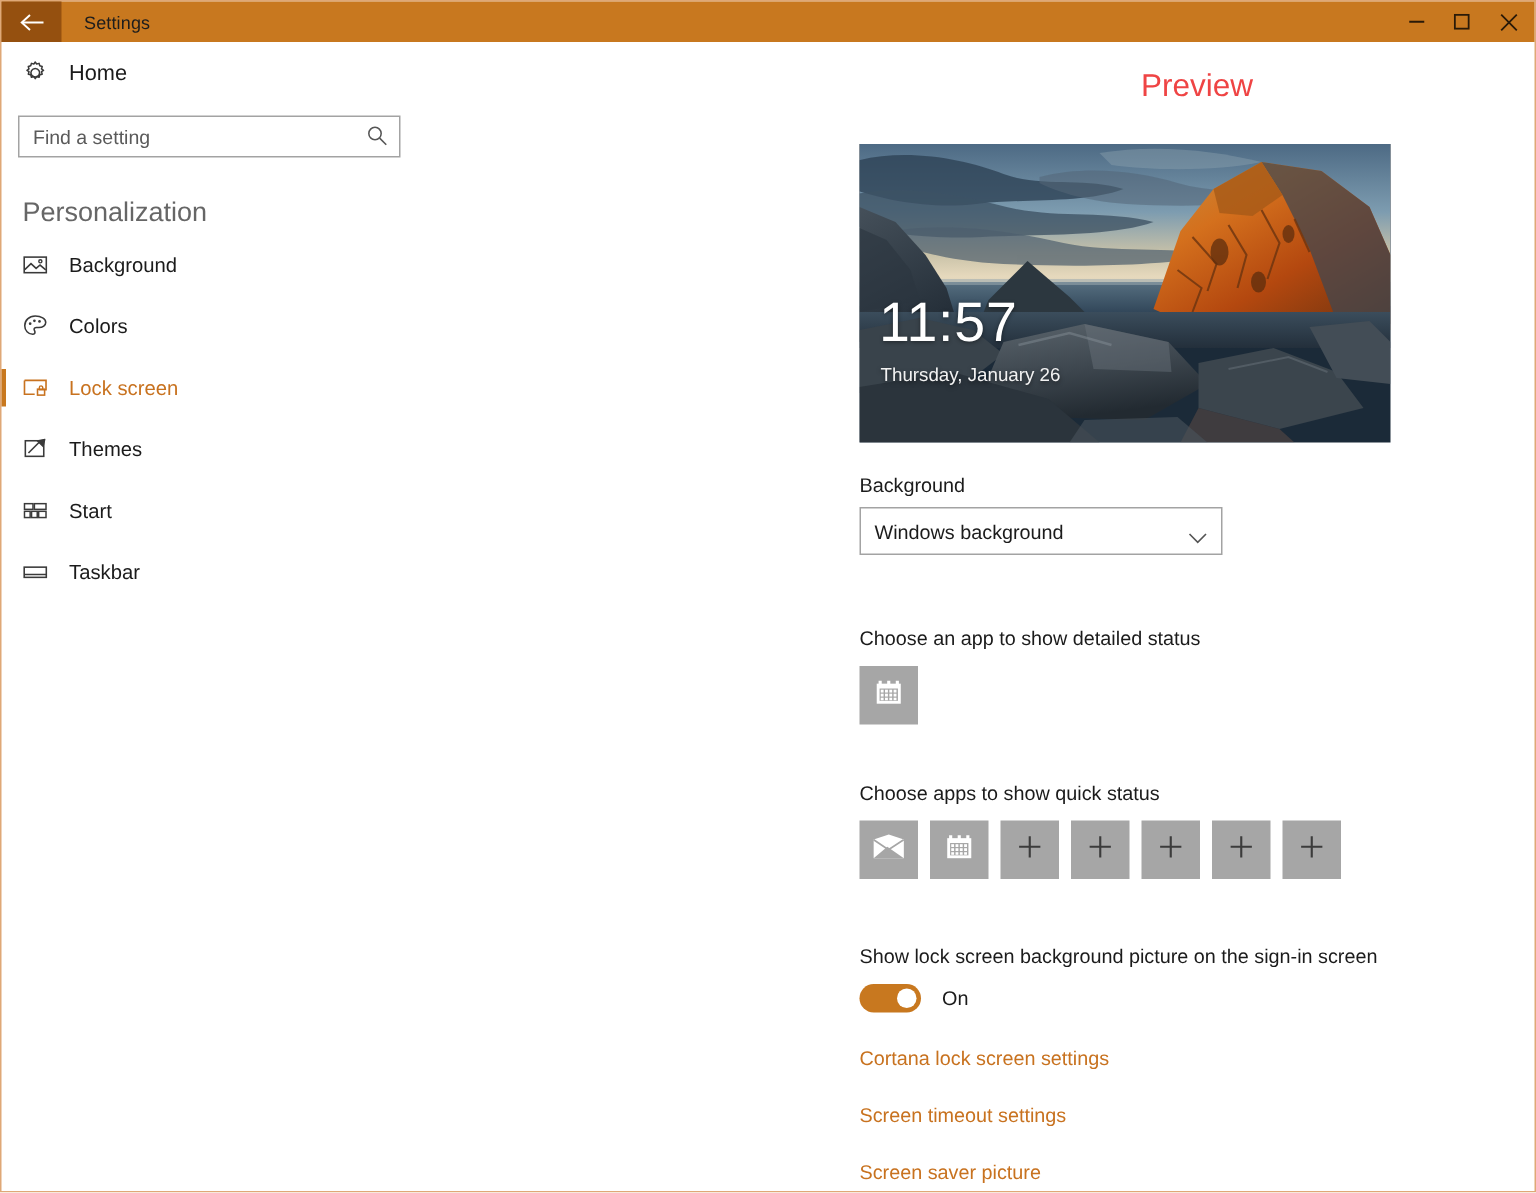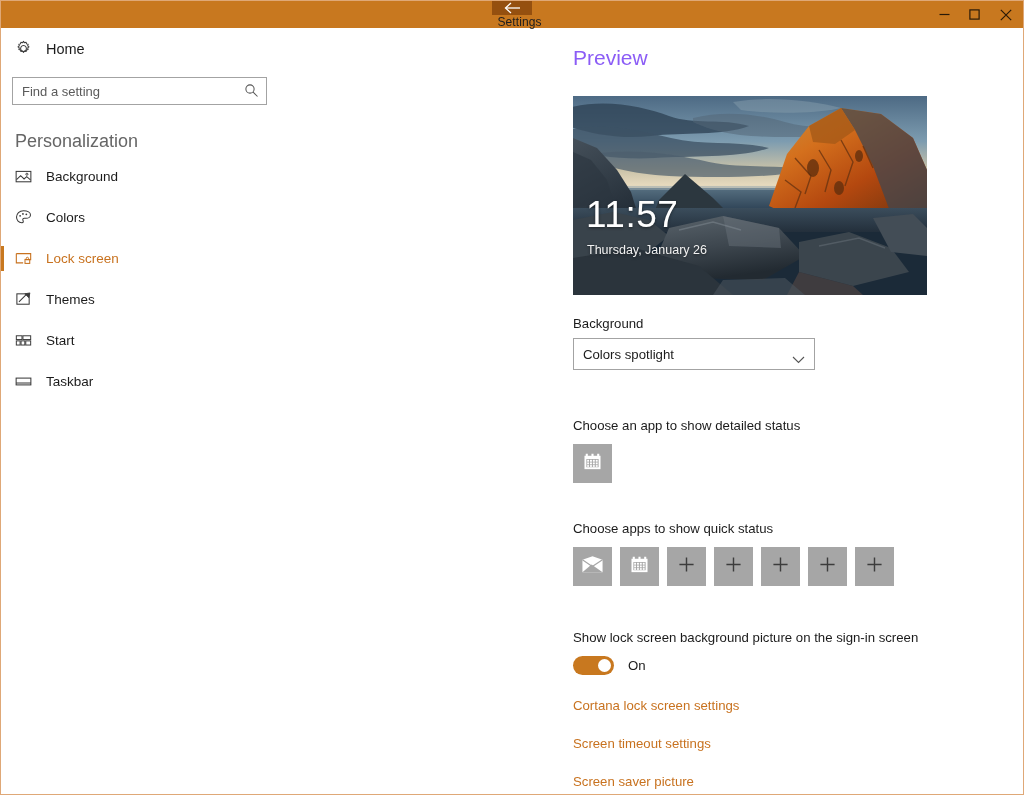--- a/index.html
+++ b/index.html
@@ -17,21 +17,20 @@
     background: #ffffff;
   }
 
   
   .titlebar {
     position: relative;
     height: 27px;
     background: #c8781f;
     display: flex;
     align-items: center;
-    flex-direction: column;
   }
   .back-btn {
     width: 40px; height: 27px;
     background: #95500f;
     display: flex; align-items: center; justify-content: center;
     cursor: default;
   }
   .back-btn svg { display: block; }
   .title-text {
     margin-left: 15px;
@@ -109,22 +108,23 @@
   }
   .nav-item .lbl {
     margin-left: 9px; font-size: 13.5px; color: #1b1b1b;
   }
   .nav-item.selected .lbl { color: #c8721f; }
 
   
   .page-title {
     margin: 2px 0 0 292px;
     font-size: 21px;
-    color: #8b5cf6;
+    color: #ef4444;
     font-weight: normal;
+    text-align: center;
   }
   .content-inner { margin-left: 292px; }
 
   
   .preview {
     position: relative;
     width: 354px; height: 199px;
     margin-top: 26px;
     overflow: hidden;
     background: #1b2a38;
@@ -447,21 +447,21 @@
 
             <path d="M106 134 L140 126 L168 134" stroke="#8e98a0" stroke-width="1.6" fill="none" opacity=".4"></path>
             <path d="M246 150 L286 142 L312 152" stroke="#7e888f" stroke-width="1.4" fill="none" opacity=".35"></path>
           </svg>
           <div class="pv-time">11:57</div>
           <div class="pv-date">Thursday, January 26</div>
         </div>
 
         <div class="field-label">Background</div>
         <div class="select-wrap">
-          <span class="val">Colors spotlight</span>
+          <span class="val">Windows background</span>
           <span class="chev">
             <svg width="13" height="8" viewBox="0 0 13 8">
               <path d="M1 1 L6.5 6.5 L12 1" fill="none" stroke="#555" stroke-width="1.1"></path>
             </svg>
           </span>
         </div>
 
         <div class="section-label sec-detailed">Choose an app to show detailed status</div>
         <div class="tile-row">
           <div class="tile">

